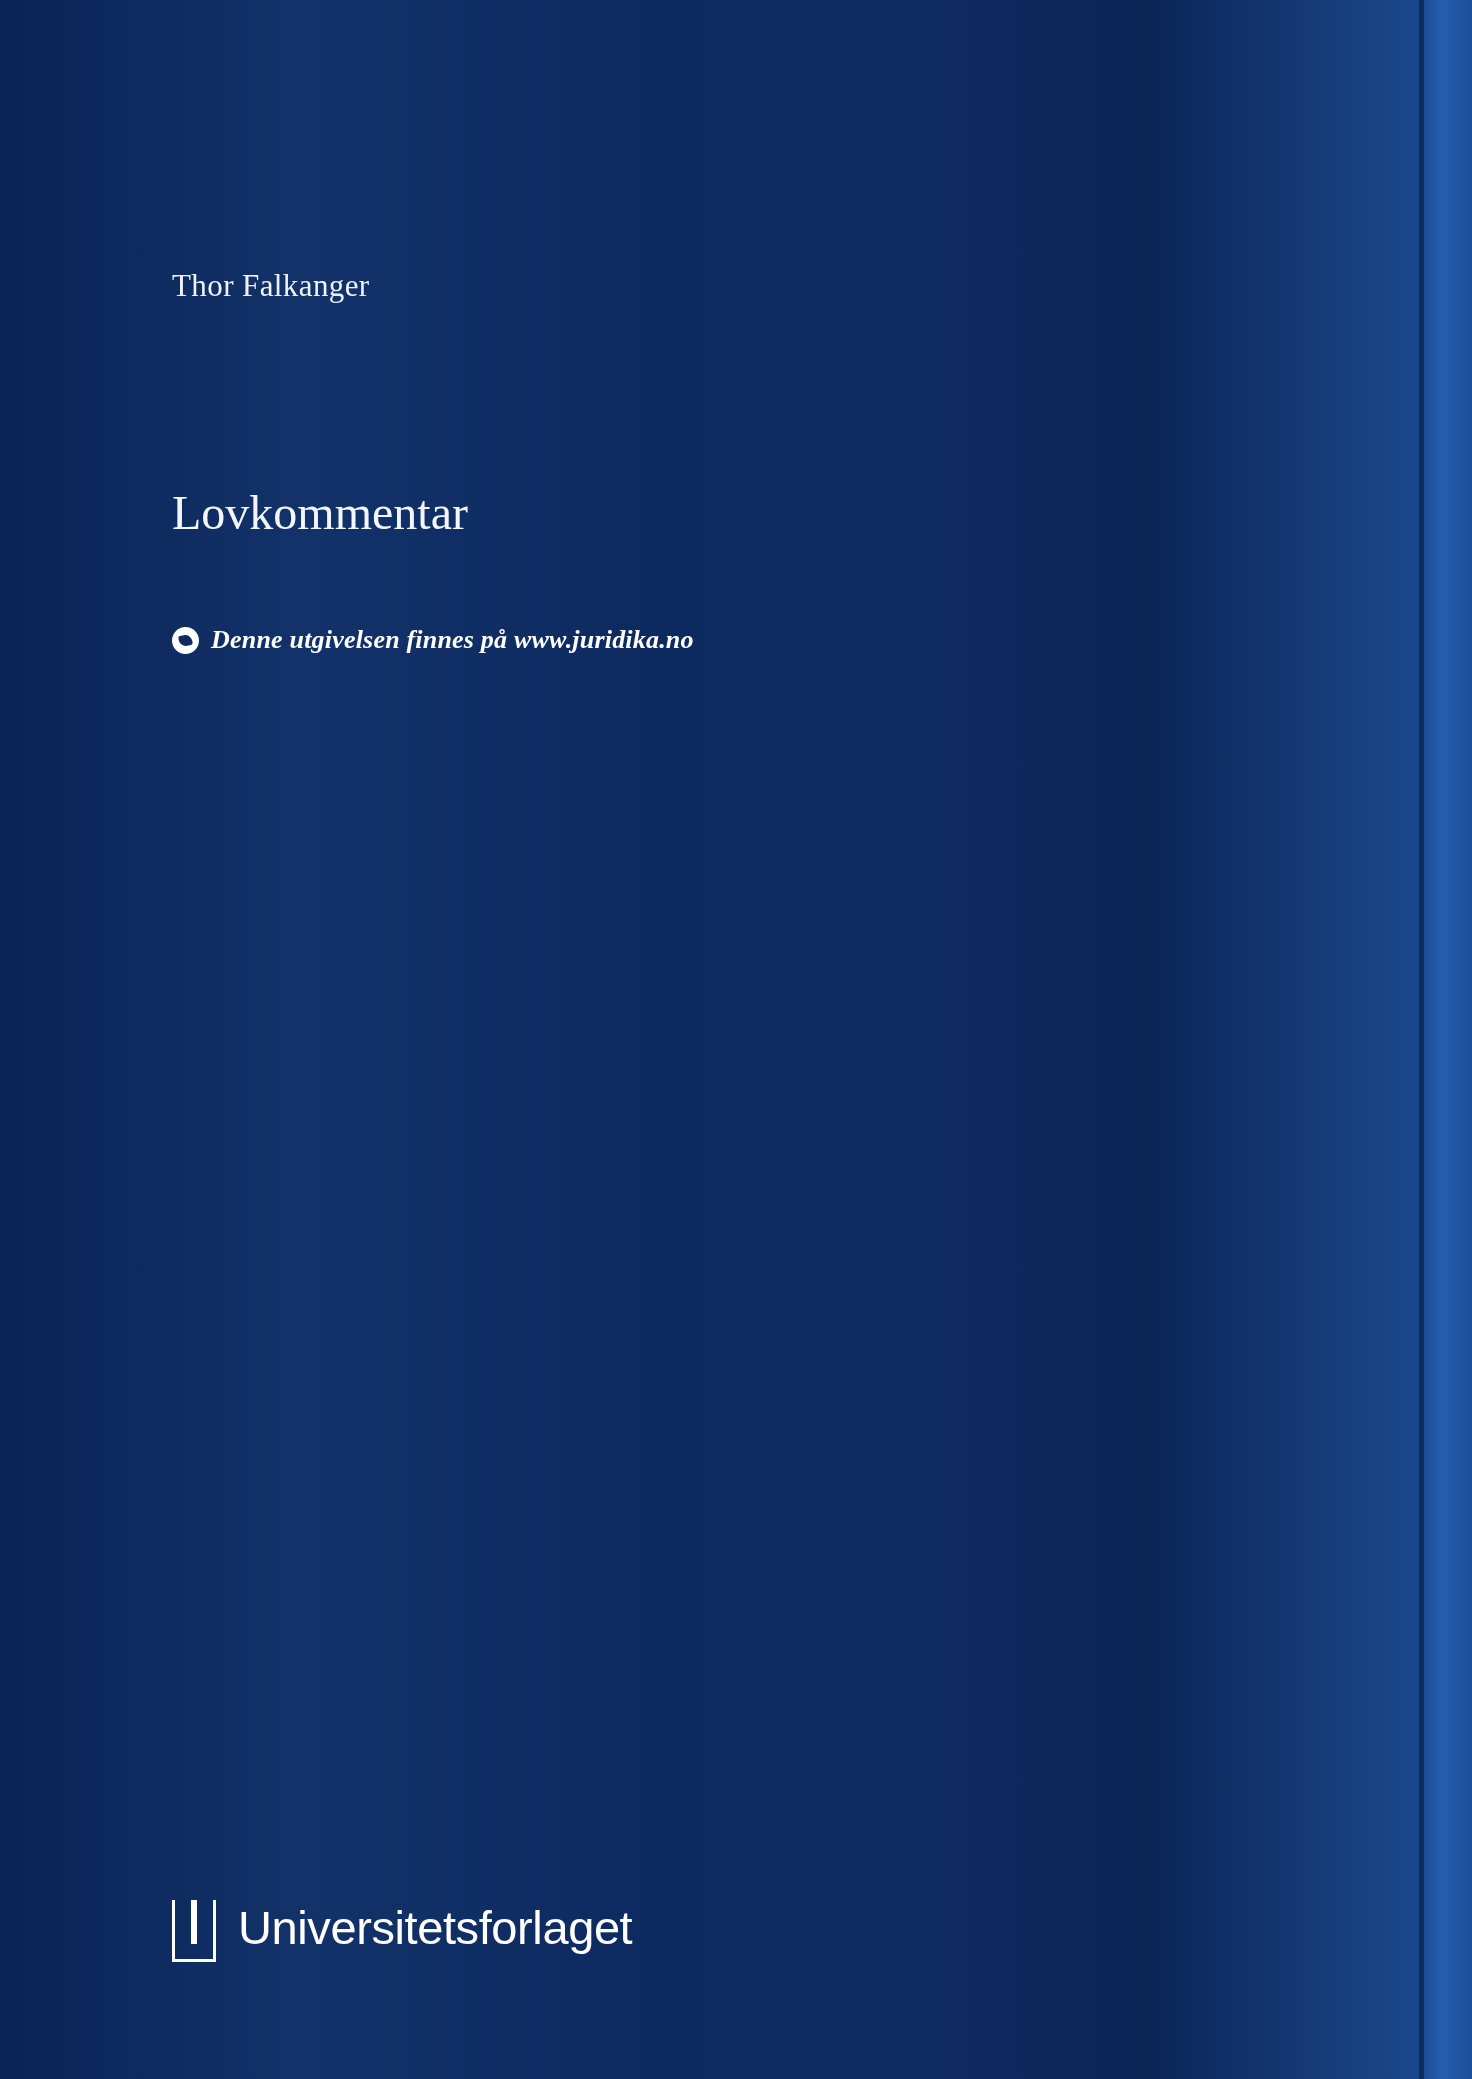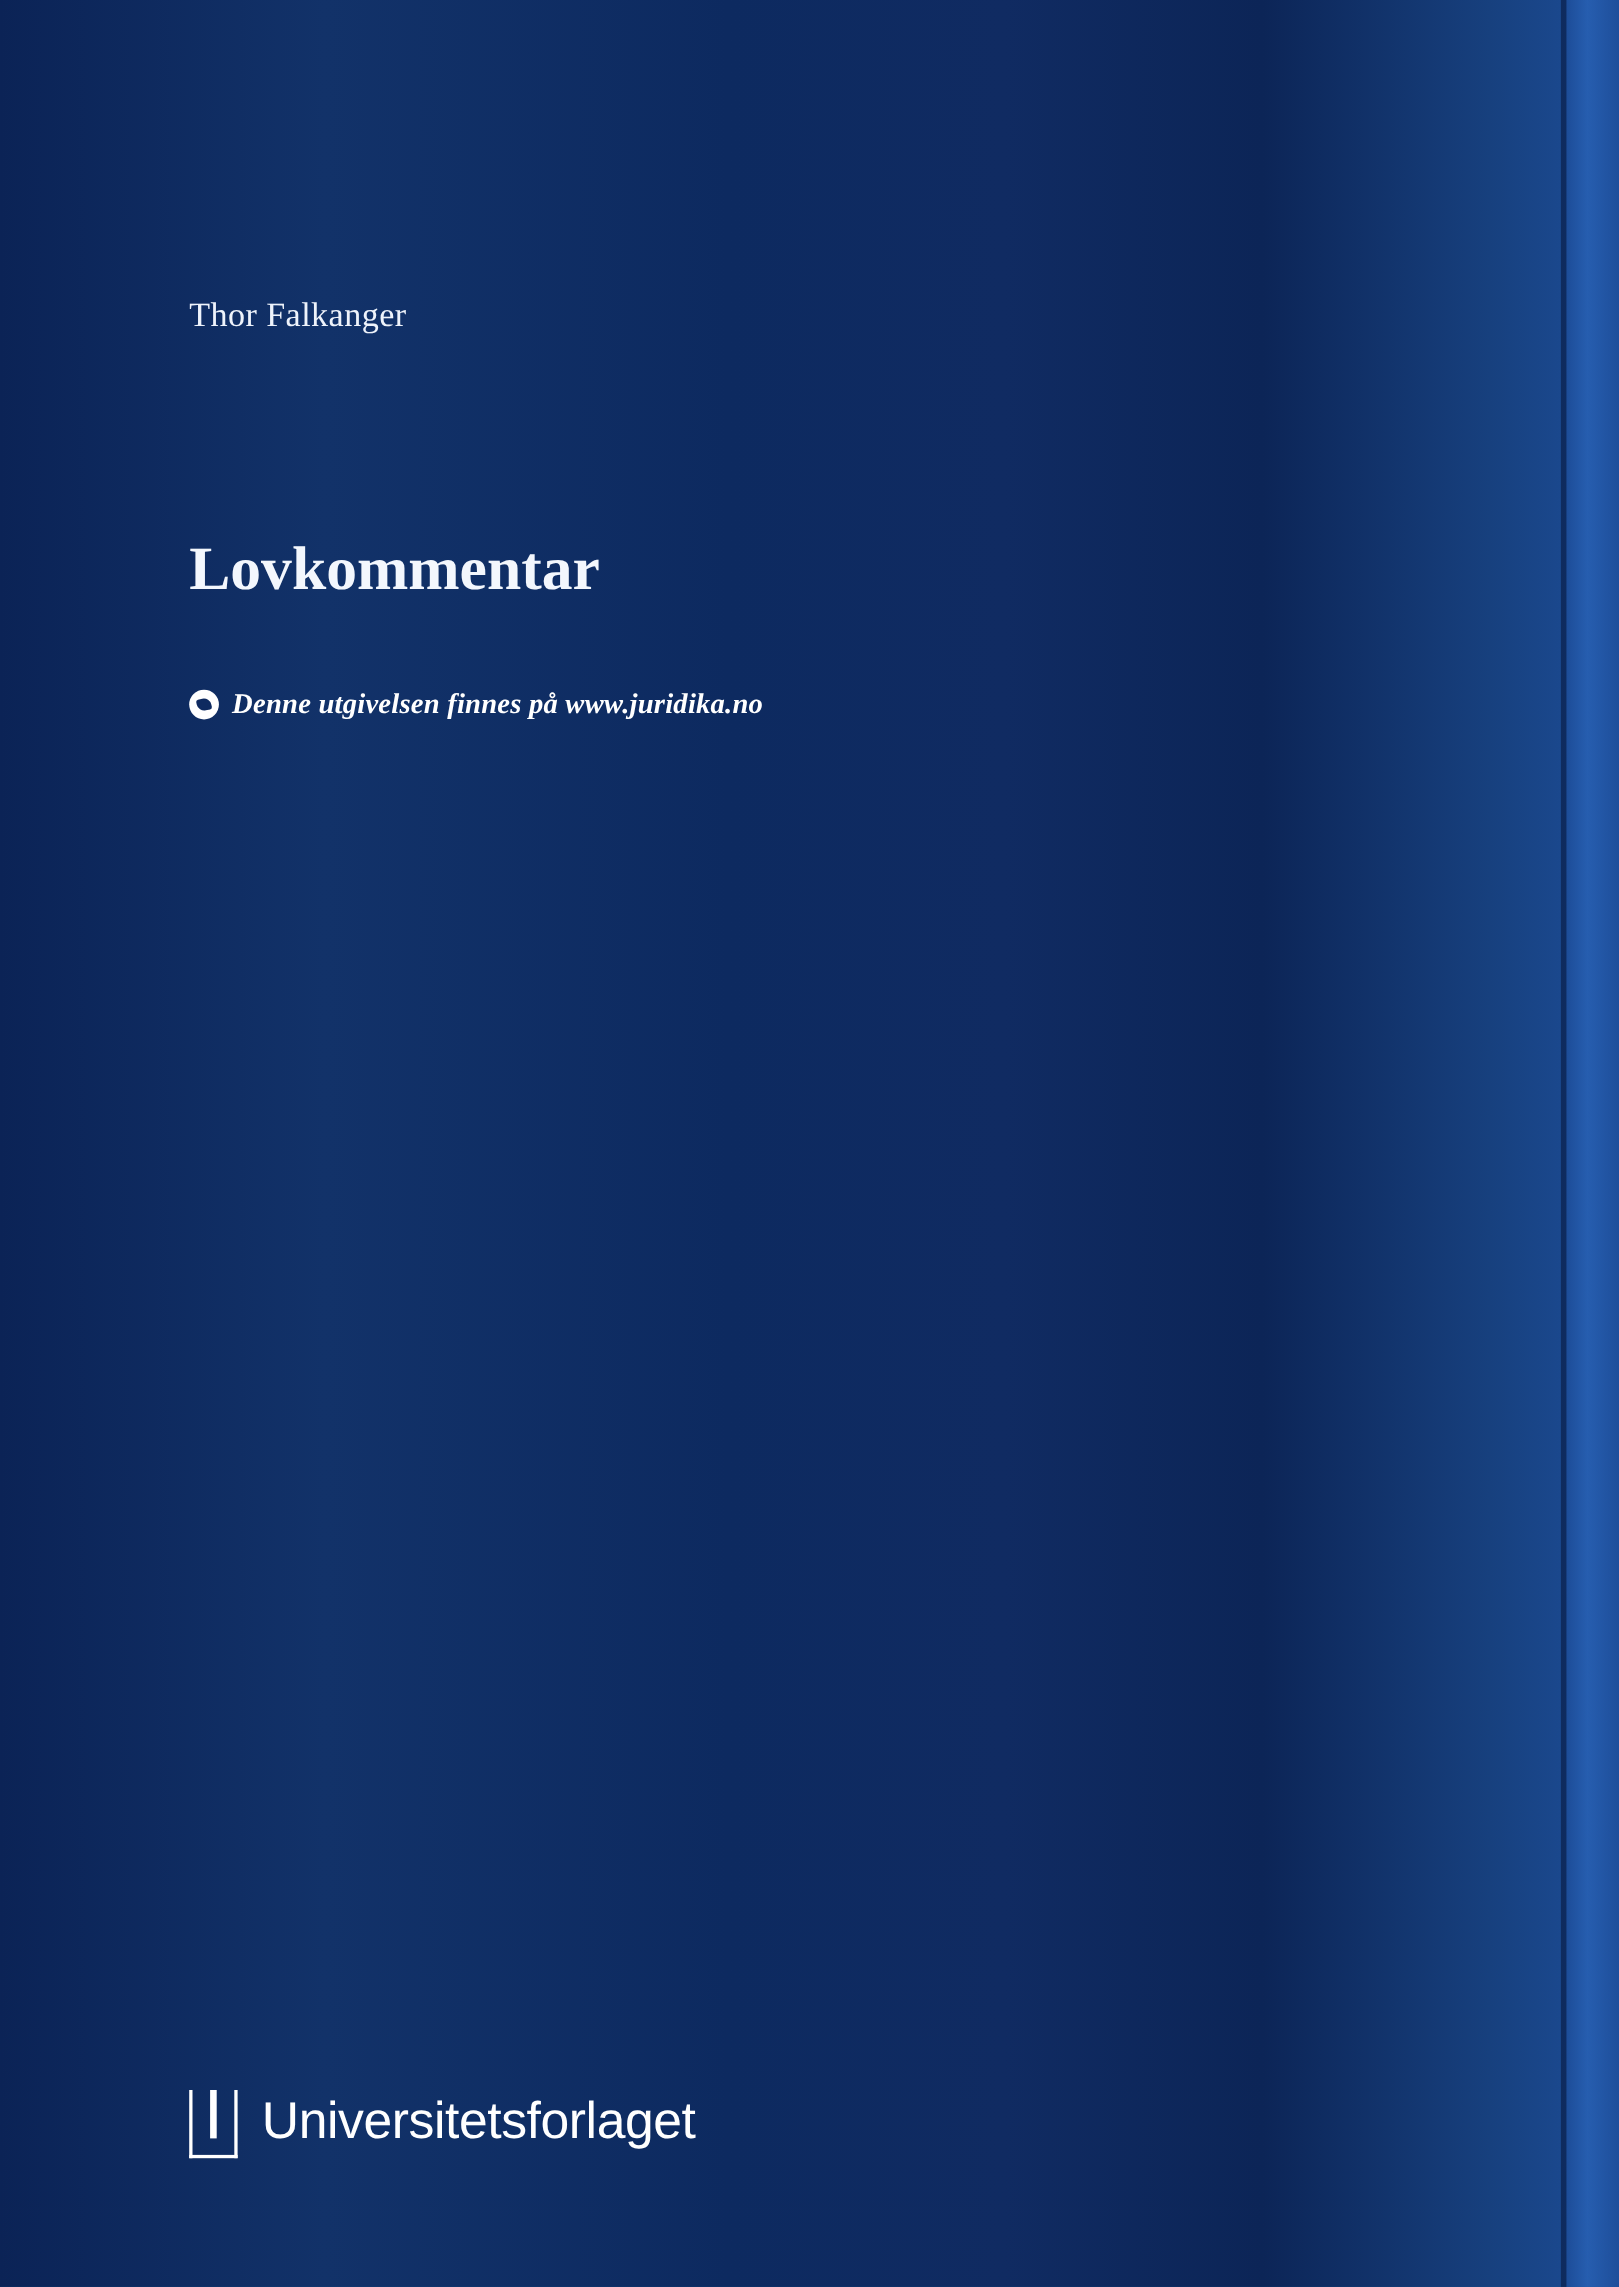--- a/index.html
+++ b/index.html
@@ -11,21 +11,21 @@
     width: 1472px;
     height: 2079px;
     overflow: hidden;
     font-family: "Liberation Sans", sans-serif;
   }
 
   #cover {
     position: relative;
     width: 1472px;
     height: 2079px;
-    background: #0369a1;
+    background: #ef4444;
     overflow: hidden;
   }
 
   
   #stripes {
     position: absolute;
     inset: 0;
     background:
       repeating-linear-gradient(
         90deg,
@@ -123,22 +123,22 @@
     letter-spacing: -0.5px;
     line-height: 1.02;
   }
 
   .subtitle {
     position: absolute;
     left: 172px;
     top: 488px;
     color: #f3f7fd;
     font-family: "Liberation Serif", serif;
-    font-weight: bold;
-    font-size: 56px;
+    font-weight: normal;
+    font-size: 48px;
     line-height: 1.05;
   }
 
   .note {
     position: absolute;
     left: 172px;
     top: 625px;
     display: flex;
     align-items: center;
     gap: 12px;

